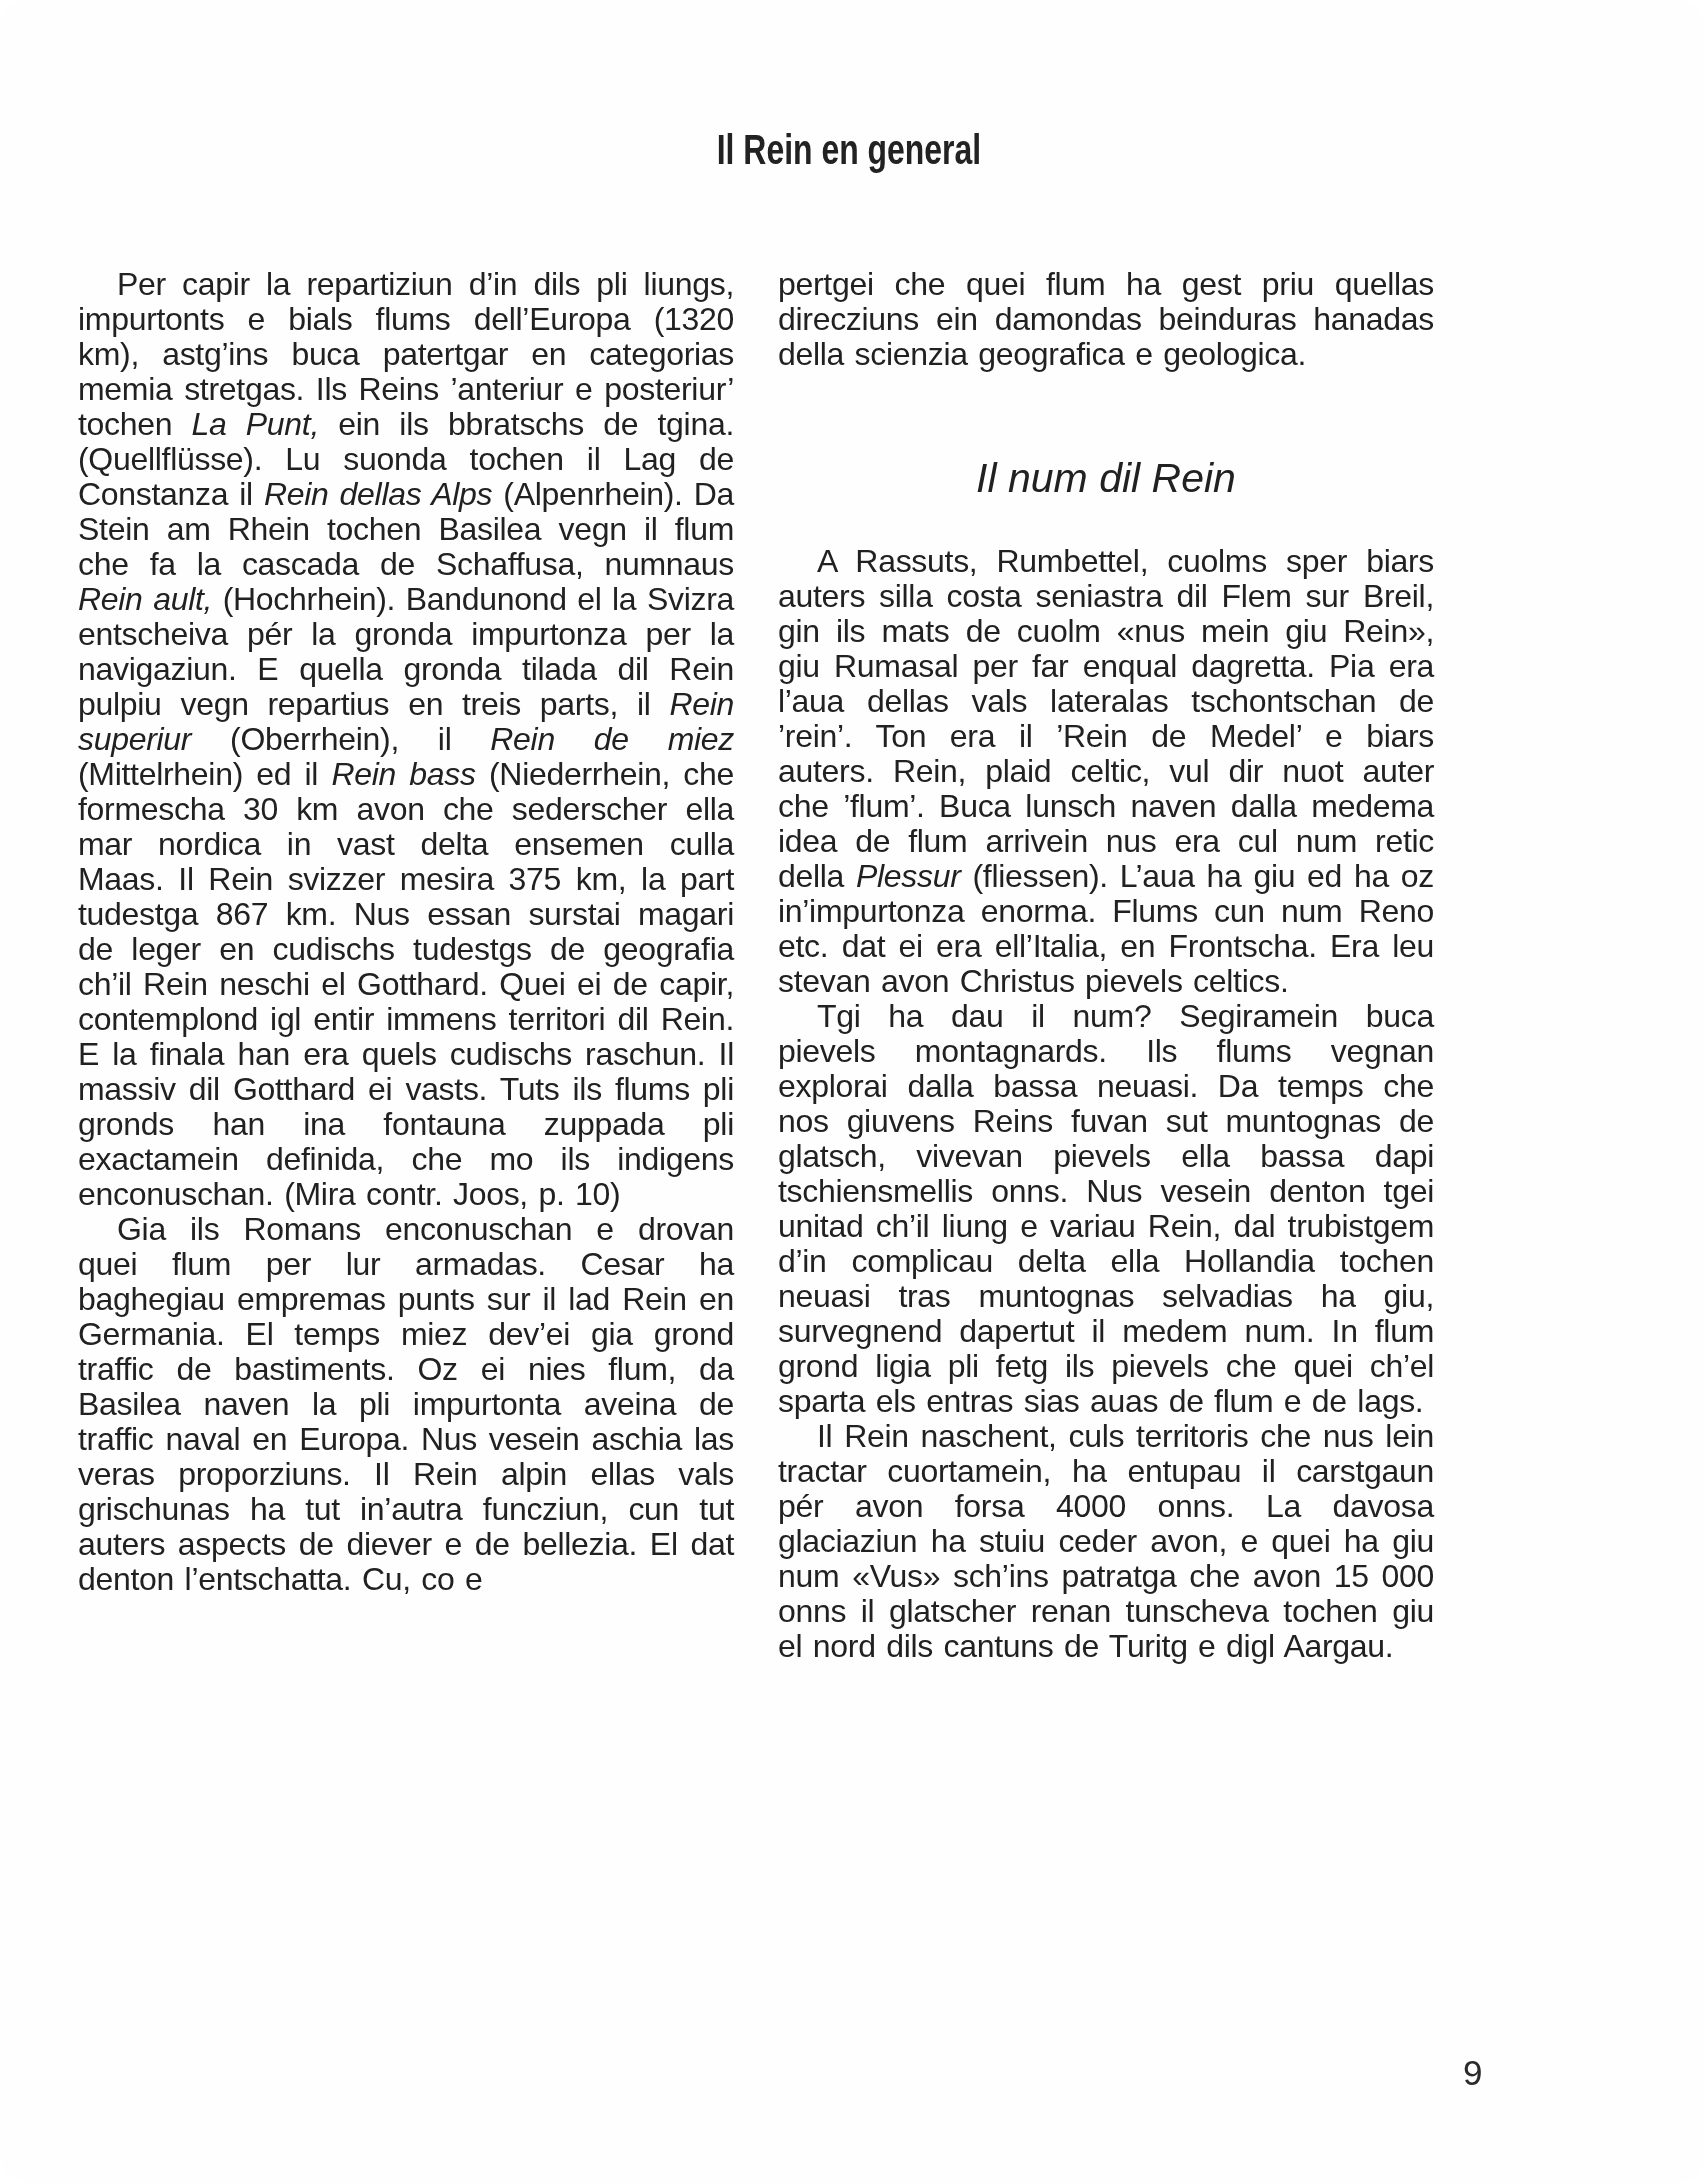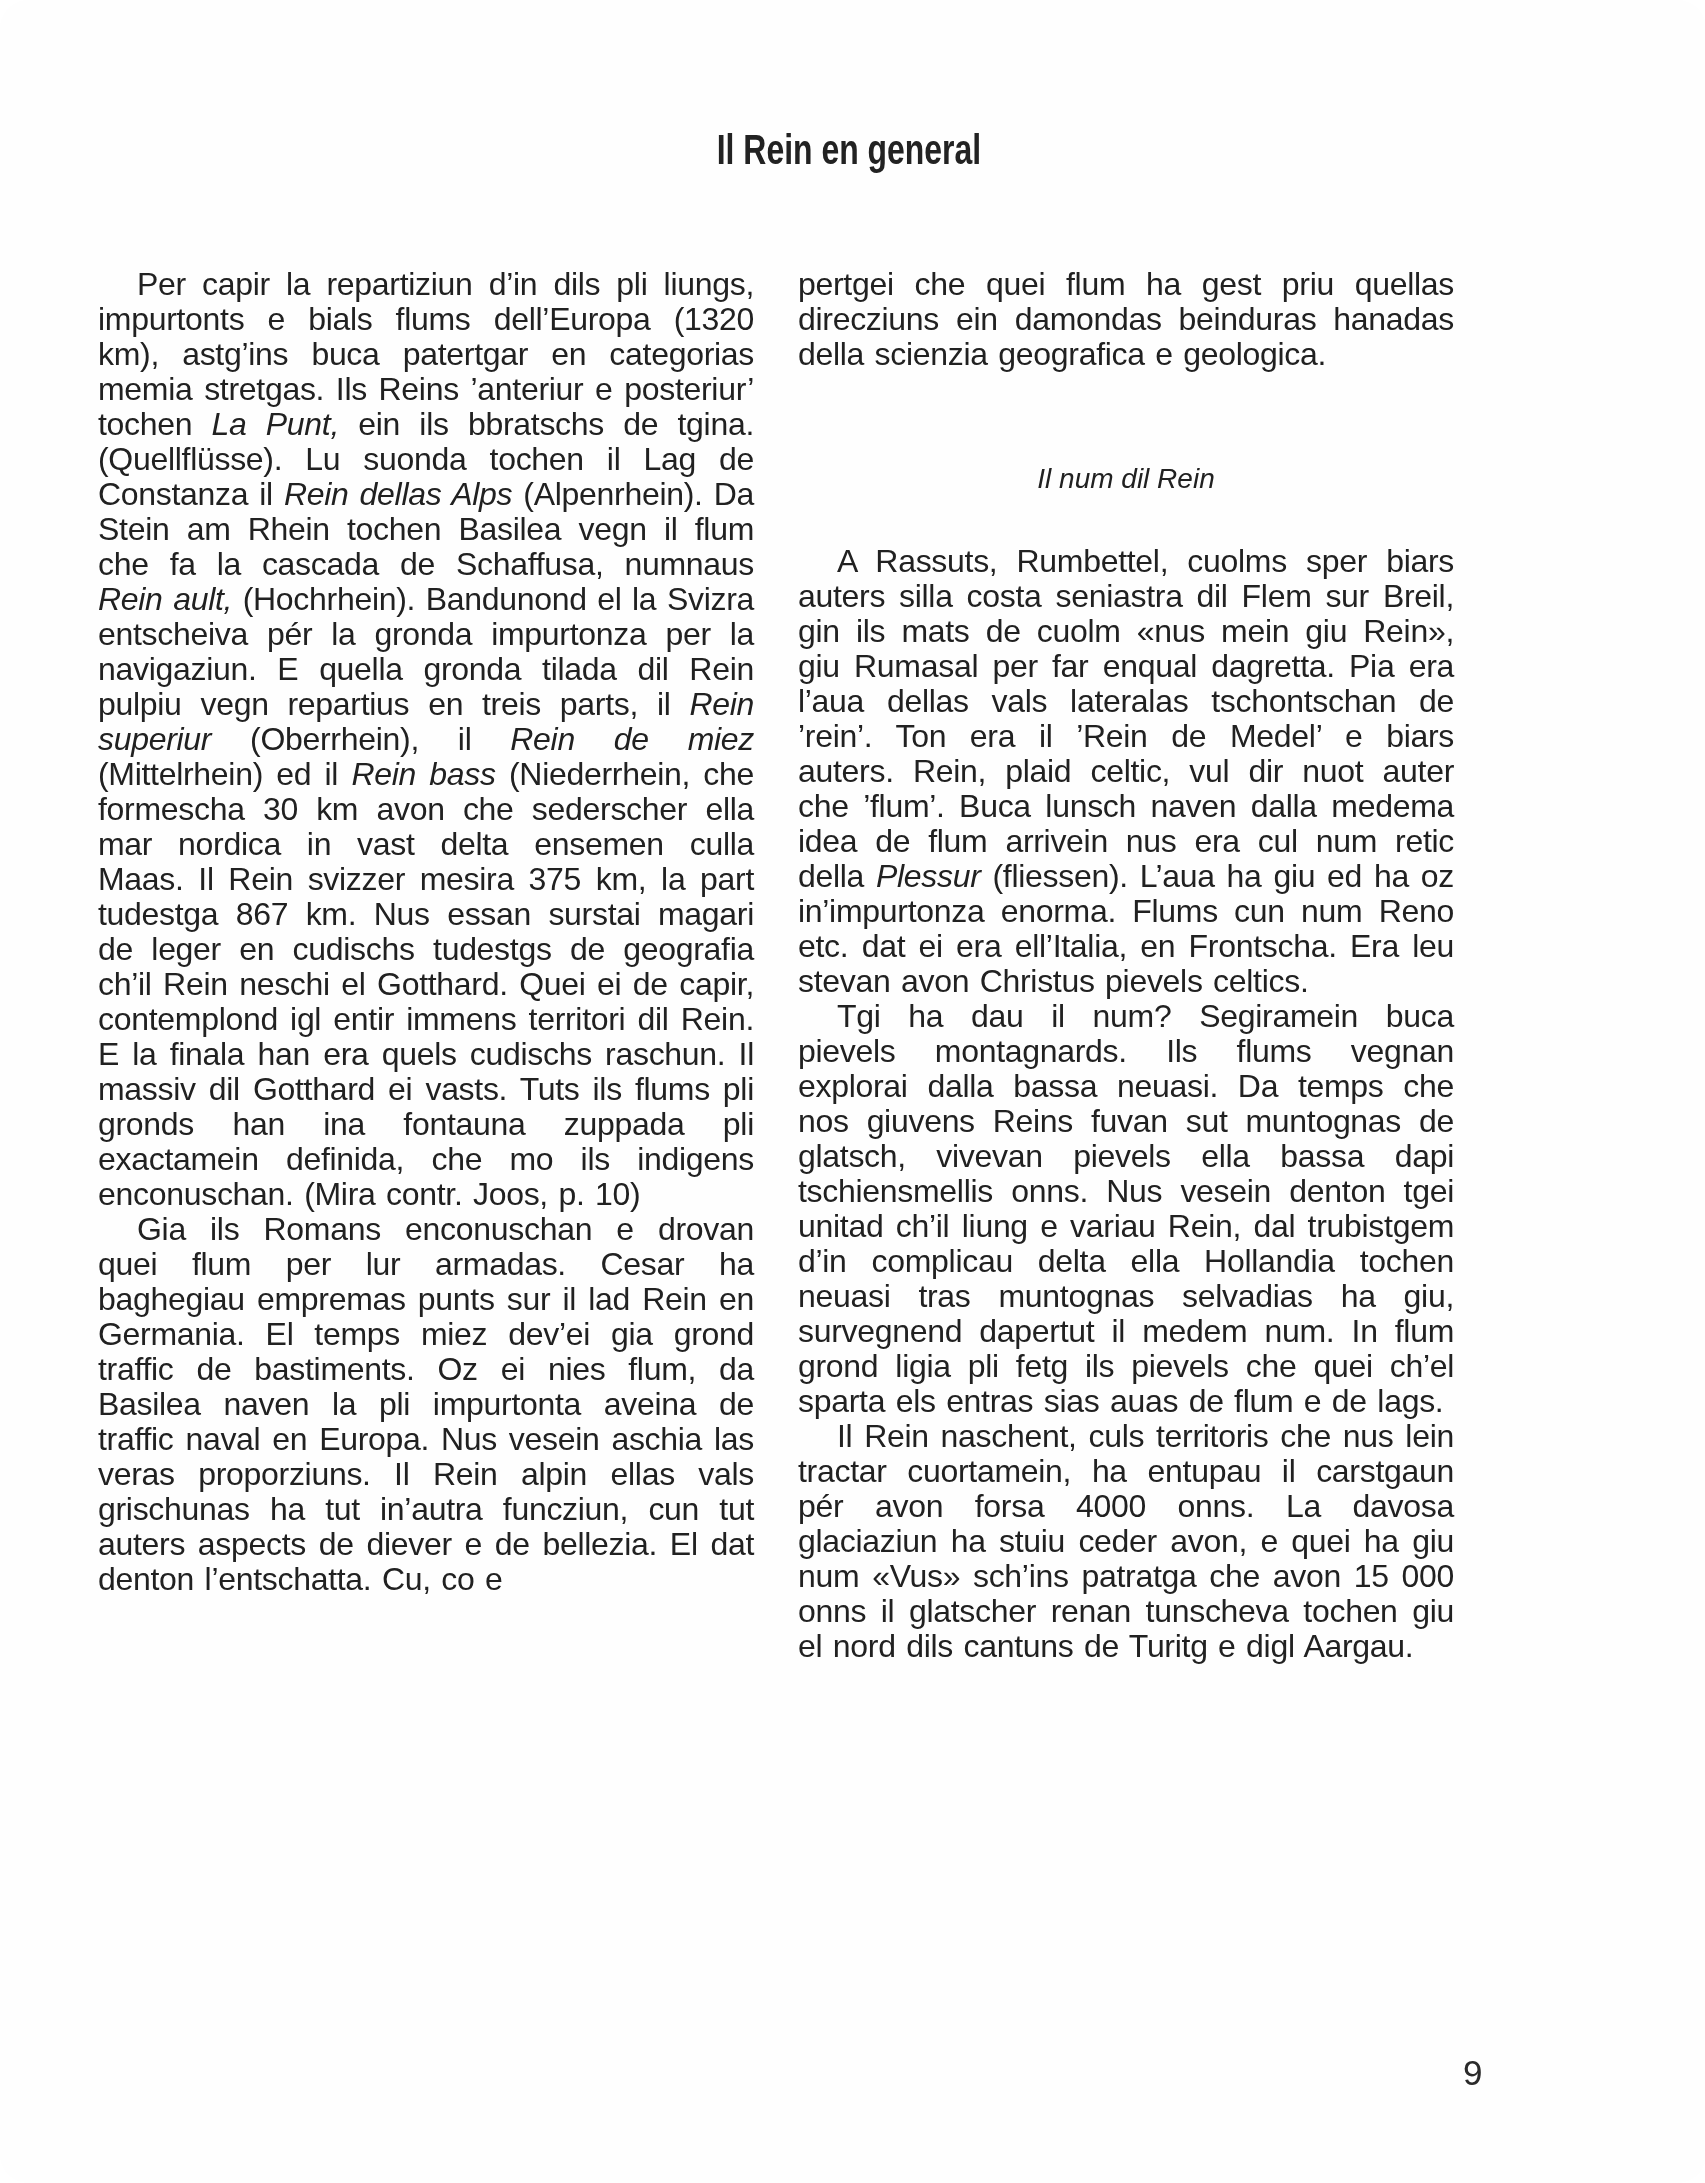--- a/index.html
+++ b/index.html
@@ -26,41 +26,41 @@
     line-height: 44px;
     font-weight: 700;
     transform: scaleX(0.76);
     transform-origin: 49% 0;
     letter-spacing: 0;
     color: #222222;
   }
   .columns {
     display: flex;
     gap: 44px;
-    padding-left: 98px;
+    padding-left: 78px;
     margin-top: 95px;
   }
   .col {
     width: 656px;
   }
   .body {
     margin: 0;
     font-size: 32px;
     line-height: 35px;
     text-align: justify;
     letter-spacing: -0.3px;
     word-spacing: 1.9px;
     color: #212121;
   }
   .indent {
     text-indent: 39px;
   }
   .subheading {
     margin: 41px 0 39px 0;
-    font-size: 28px;
+    font-size: 41px;
     line-height: 35px;
     font-weight: 400;
     font-style: italic;
     text-align: center;
     color: #212121;
   }
   .subheading-right {
     margin-top: 89px;
     margin-bottom: 48px;
   }

